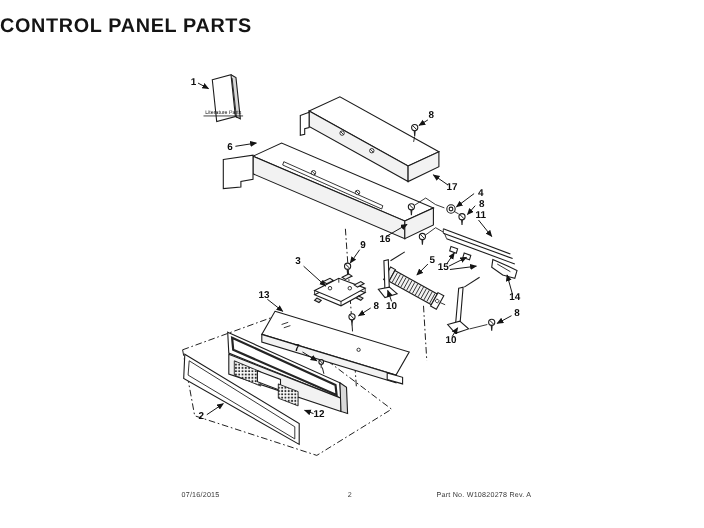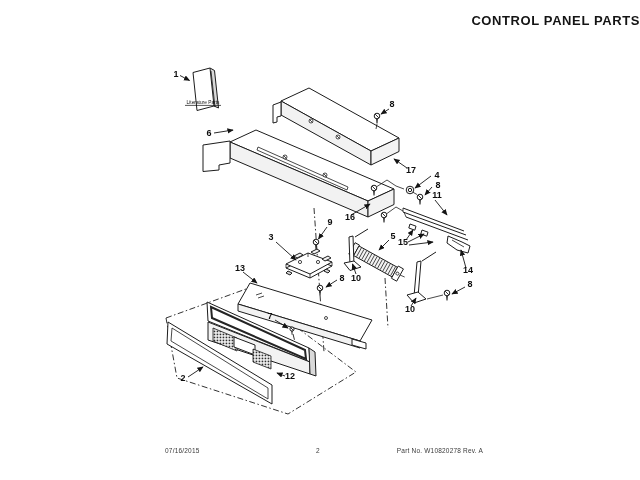--- a/index.html
+++ b/index.html
@@ -1,22 +1,22 @@
 <!DOCTYPE html>
 <html><head>
 <meta charset="utf-8">
 <style>
   html,body{margin:0;padding:0;}
   body{
     width:640px;height:480px;position:relative;background:#ffffff;
     font-family:"Liberation Sans", sans-serif;color:#111;overflow:hidden;
   }
   .page-title{
-    position:absolute;top:13px;left:0;width:640px;text-align:right;
-    font-size:13px;font-weight:bold;letter-spacing:0.6px;color:#141414;
+    position:absolute;top:13px;left:0;width:640px;text-align:left;
+    font-size:18px;font-weight:bold;letter-spacing:0.6px;color:#141414;
   }
   svg{position:absolute;top:0;left:0;}
   svg *{vector-effect:non-scaling-stroke;}
   .ln{stroke:#1c1c1c;stroke-width:1;fill:none;}
   .thin{stroke:#1c1c1c;stroke-width:0.8;fill:none;}
   .fw{fill:#ffffff;stroke:#1c1c1c;stroke-width:1;}
   .fg{fill:#f2f2f2;stroke:#1c1c1c;stroke-width:1;}
   .fd{fill:#d9d9d9;stroke:#1c1c1c;stroke-width:1;}
   .lead{stroke:#141414;stroke-width:0.9;fill:none;marker-end:url(#ah);}
   .cl{stroke:#1c1c1c;stroke-width:0.9;fill:none;stroke-dasharray:6 2.5 1.5 2.5;}

